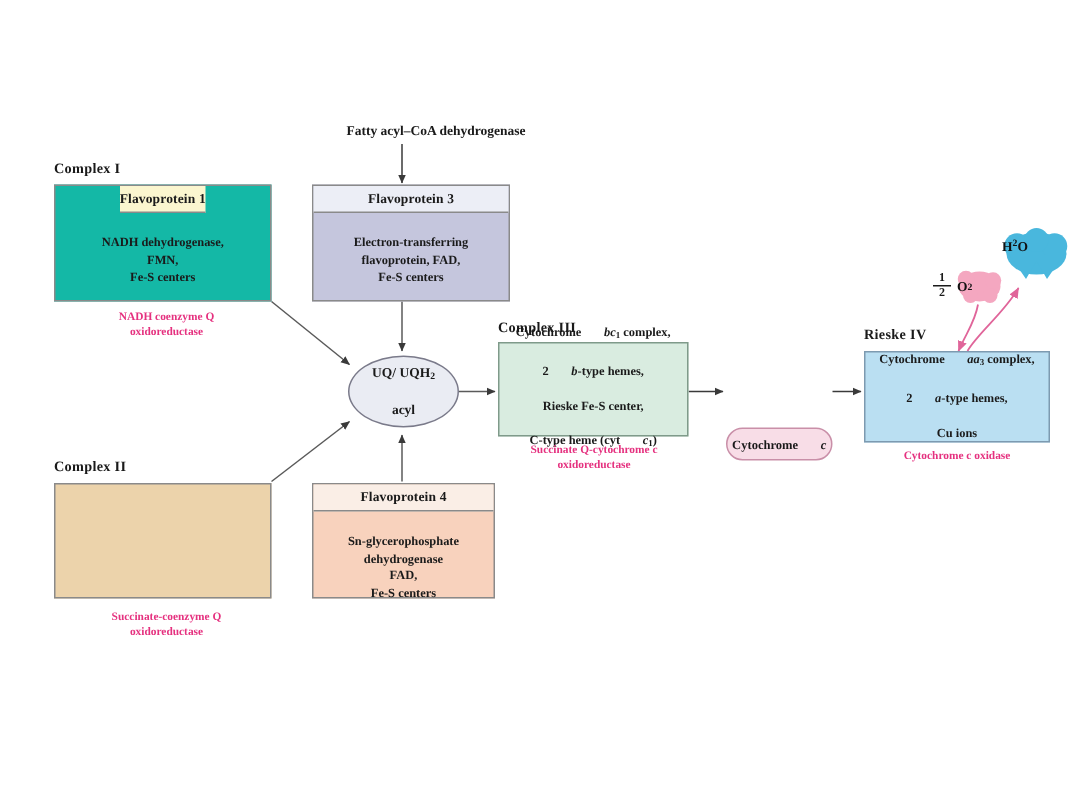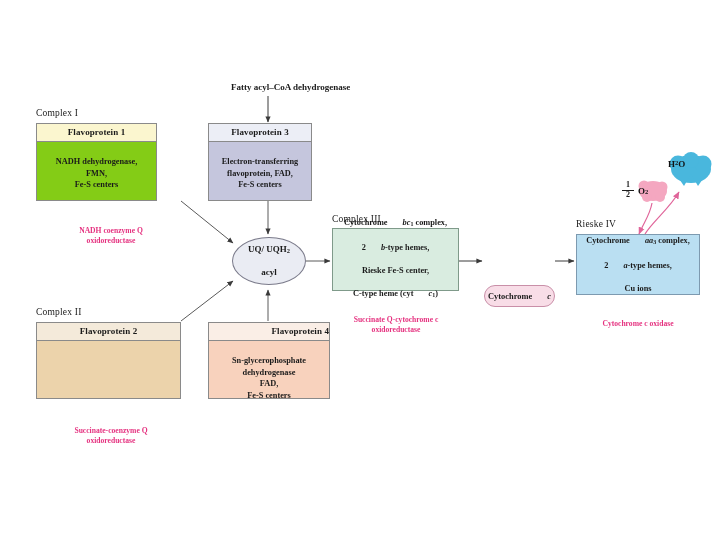--- a/index.html
+++ b/index.html
@@ -13,21 +13,21 @@
     height: 540px;
     background: #ffffff;
     font-family: "Liberation Serif", serif;
     overflow: hidden;
   }
   .abs { position: absolute; }
 
   
   .complex-label {
     font-family: "Liberation Serif", serif;
-    font-weight: normal;
+    font-weight: bold;
     font-size: 9.5px;
     color: #1a1a1a;
     letter-spacing: 0.2px;
     white-space: nowrap;
   }
 
   
   .fbox {
     box-sizing: border-box;
     border: 1px solid #8a8a8a;
@@ -74,21 +74,20 @@
   }
 
   
   .caption {
     font-family: "Liberation Serif", serif;
     font-weight: bold;
     font-size: 7.6px;
     line-height: 9.5px;
     text-align: center;
     white-space: pre-line;
-    margin-top: 20px;
   }
 
   
   .ellipse-node {
     box-sizing: border-box;
     border: 1px solid #7a7a8a;
     border-radius: 50%;
     display: flex;
     align-items: center;
     justify-content: center;
@@ -187,48 +186,47 @@
 
     <path d="M652,203 C650,215 644,222 639,234" fill="none" stroke="#e0659a" stroke-width="1.2" marker-end="url(#ah-pink)"></path>
 
     <path d="M645,234 C652,222 670,208 679,192" fill="none" stroke="#e0659a" stroke-width="1.2" marker-end="url(#ah-pink)"></path>
   </svg>
 
   <div class="abs top-title" style="left:196px; top:82px;">Fatty acyl–CoA dehydrogenase</div>
 
   <div class="abs complex-label" style="left:36px; top:108px;">Complex I</div>
 
-  <div class="abs fbox" style="left:36px; top:123px; width:121px; height:78px; background:#84cc16;">
+  <div class="abs fbox" style="left:36px; top:123px; width:145px; height:78px; background:#14b8a6;align-items:center;">
     <div class="head" style="background:#fbf6cf;">Flavoprotein 1</div>
     <div class="body">NADH dehydrogenase,
 FMN,
 Fe-S centers</div>
   </div>
 
   <div class="abs caption" style="left:52px; top:206px; width:118px; color:#e5317f;">NADH coenzyme Q
 oxidoreductase</div>
 
-  <div class="abs fbox" style="left:208px; top:123px; width:104px; height:78px; background:#c5c6dd;">
+  <div class="abs fbox" style="left:208px; top:123px; width:132px; height:78px; background:#c5c6dd;">
     <div class="head" style="background:#eceef6;">Flavoprotein 3</div>
     <div class="body">Electron-transferring
 flavoprotein, FAD,
 Fe-S centers</div>
   </div>
 
   <div class="abs complex-label" style="left:36px; top:307px;">Complex II</div>
 
   <div class="abs fbox" style="left:36px; top:322px; width:145px; height:77px; background:#ecd3ab;">
-    <div class="head" style="background:#f4eada;">Flavoprotein 2</div>
   </div>
 
   <div class="abs caption" style="left:46px; top:406px; width:130px; color:#e5317f;">Succinate-coenzyme Q
 oxidoreductase</div>
 
   <div class="abs fbox" style="left:208px; top:322px; width:122px; height:77px; background:#f8d2bd;">
-    <div class="head" style="background:#faeee6;text-align:right;">Flavoprotein 4</div>
+    <div class="head" style="background:#faeee6;">Flavoprotein 4</div>
     <div class="body">Sn-glycerophosphate
 dehydrogenase
 FAD,
 Fe-S centers</div>
   </div>
 
   <div class="abs ellipse-node" style="left:232px; top:237px; width:74px; height:48px; background:#eaecf3;">
     <div>
       <div><span>UQ/ UQH</span><sub>2</sub></div>
       <div>acyl</div>

